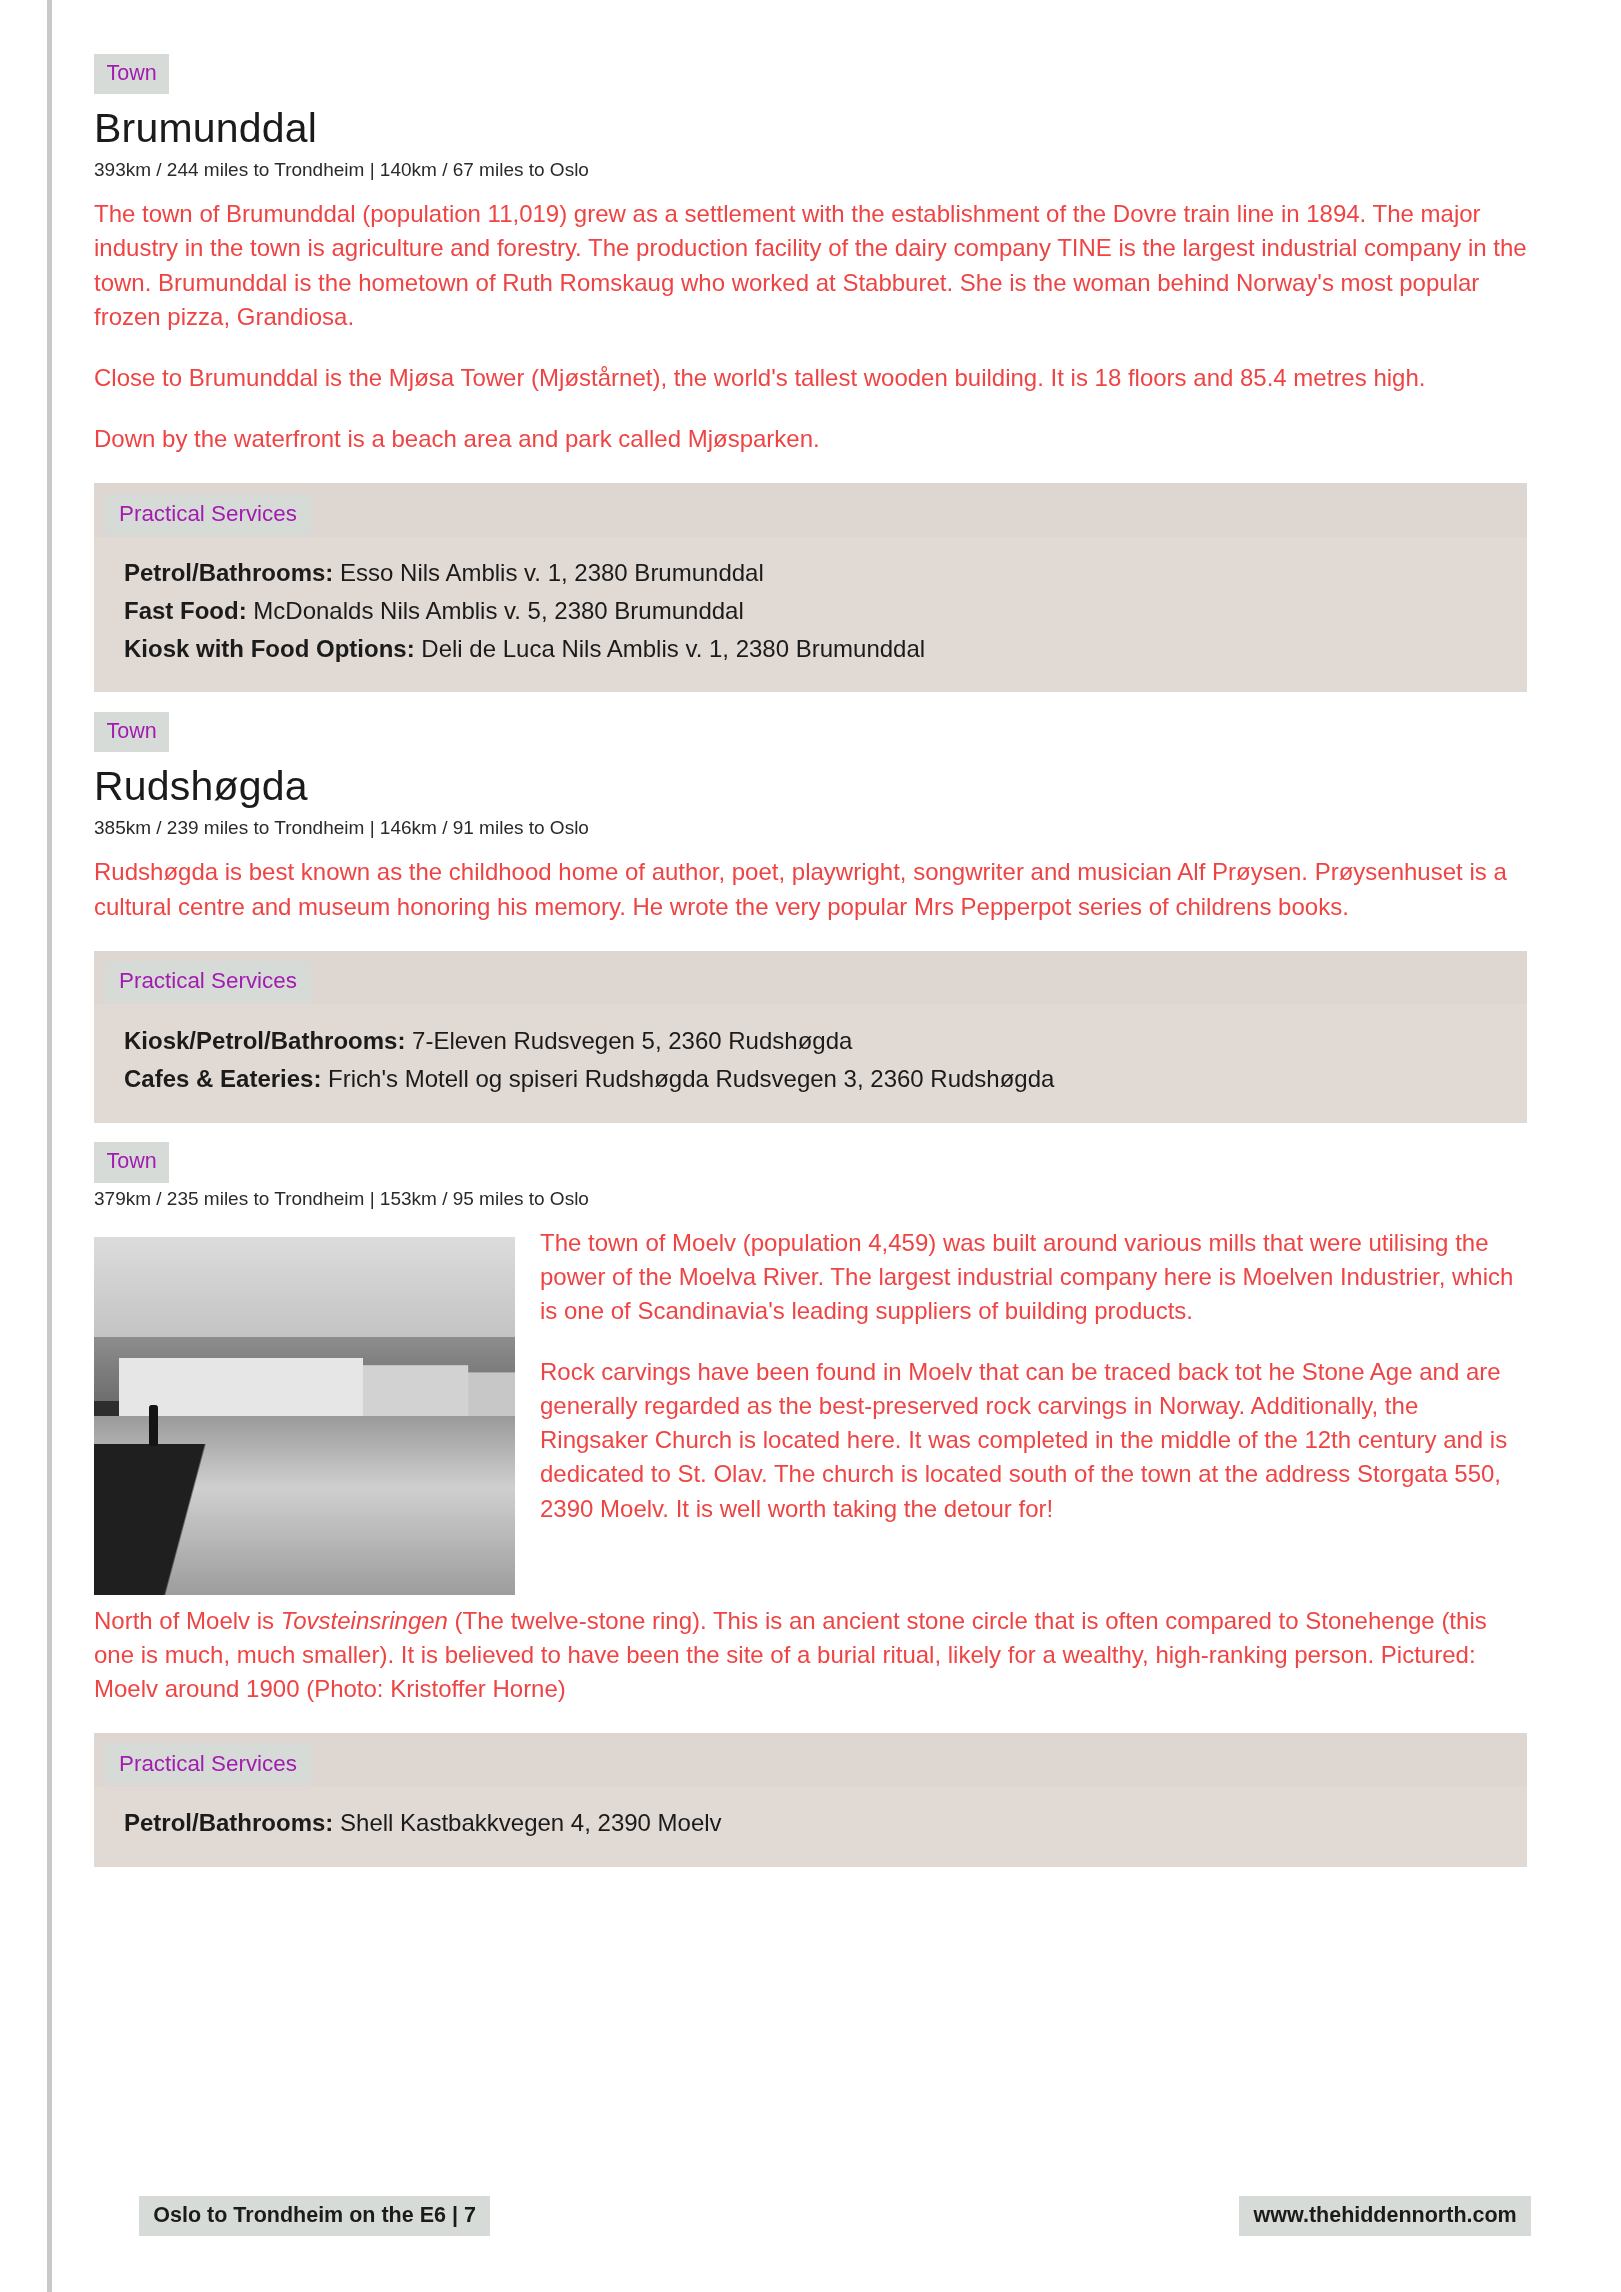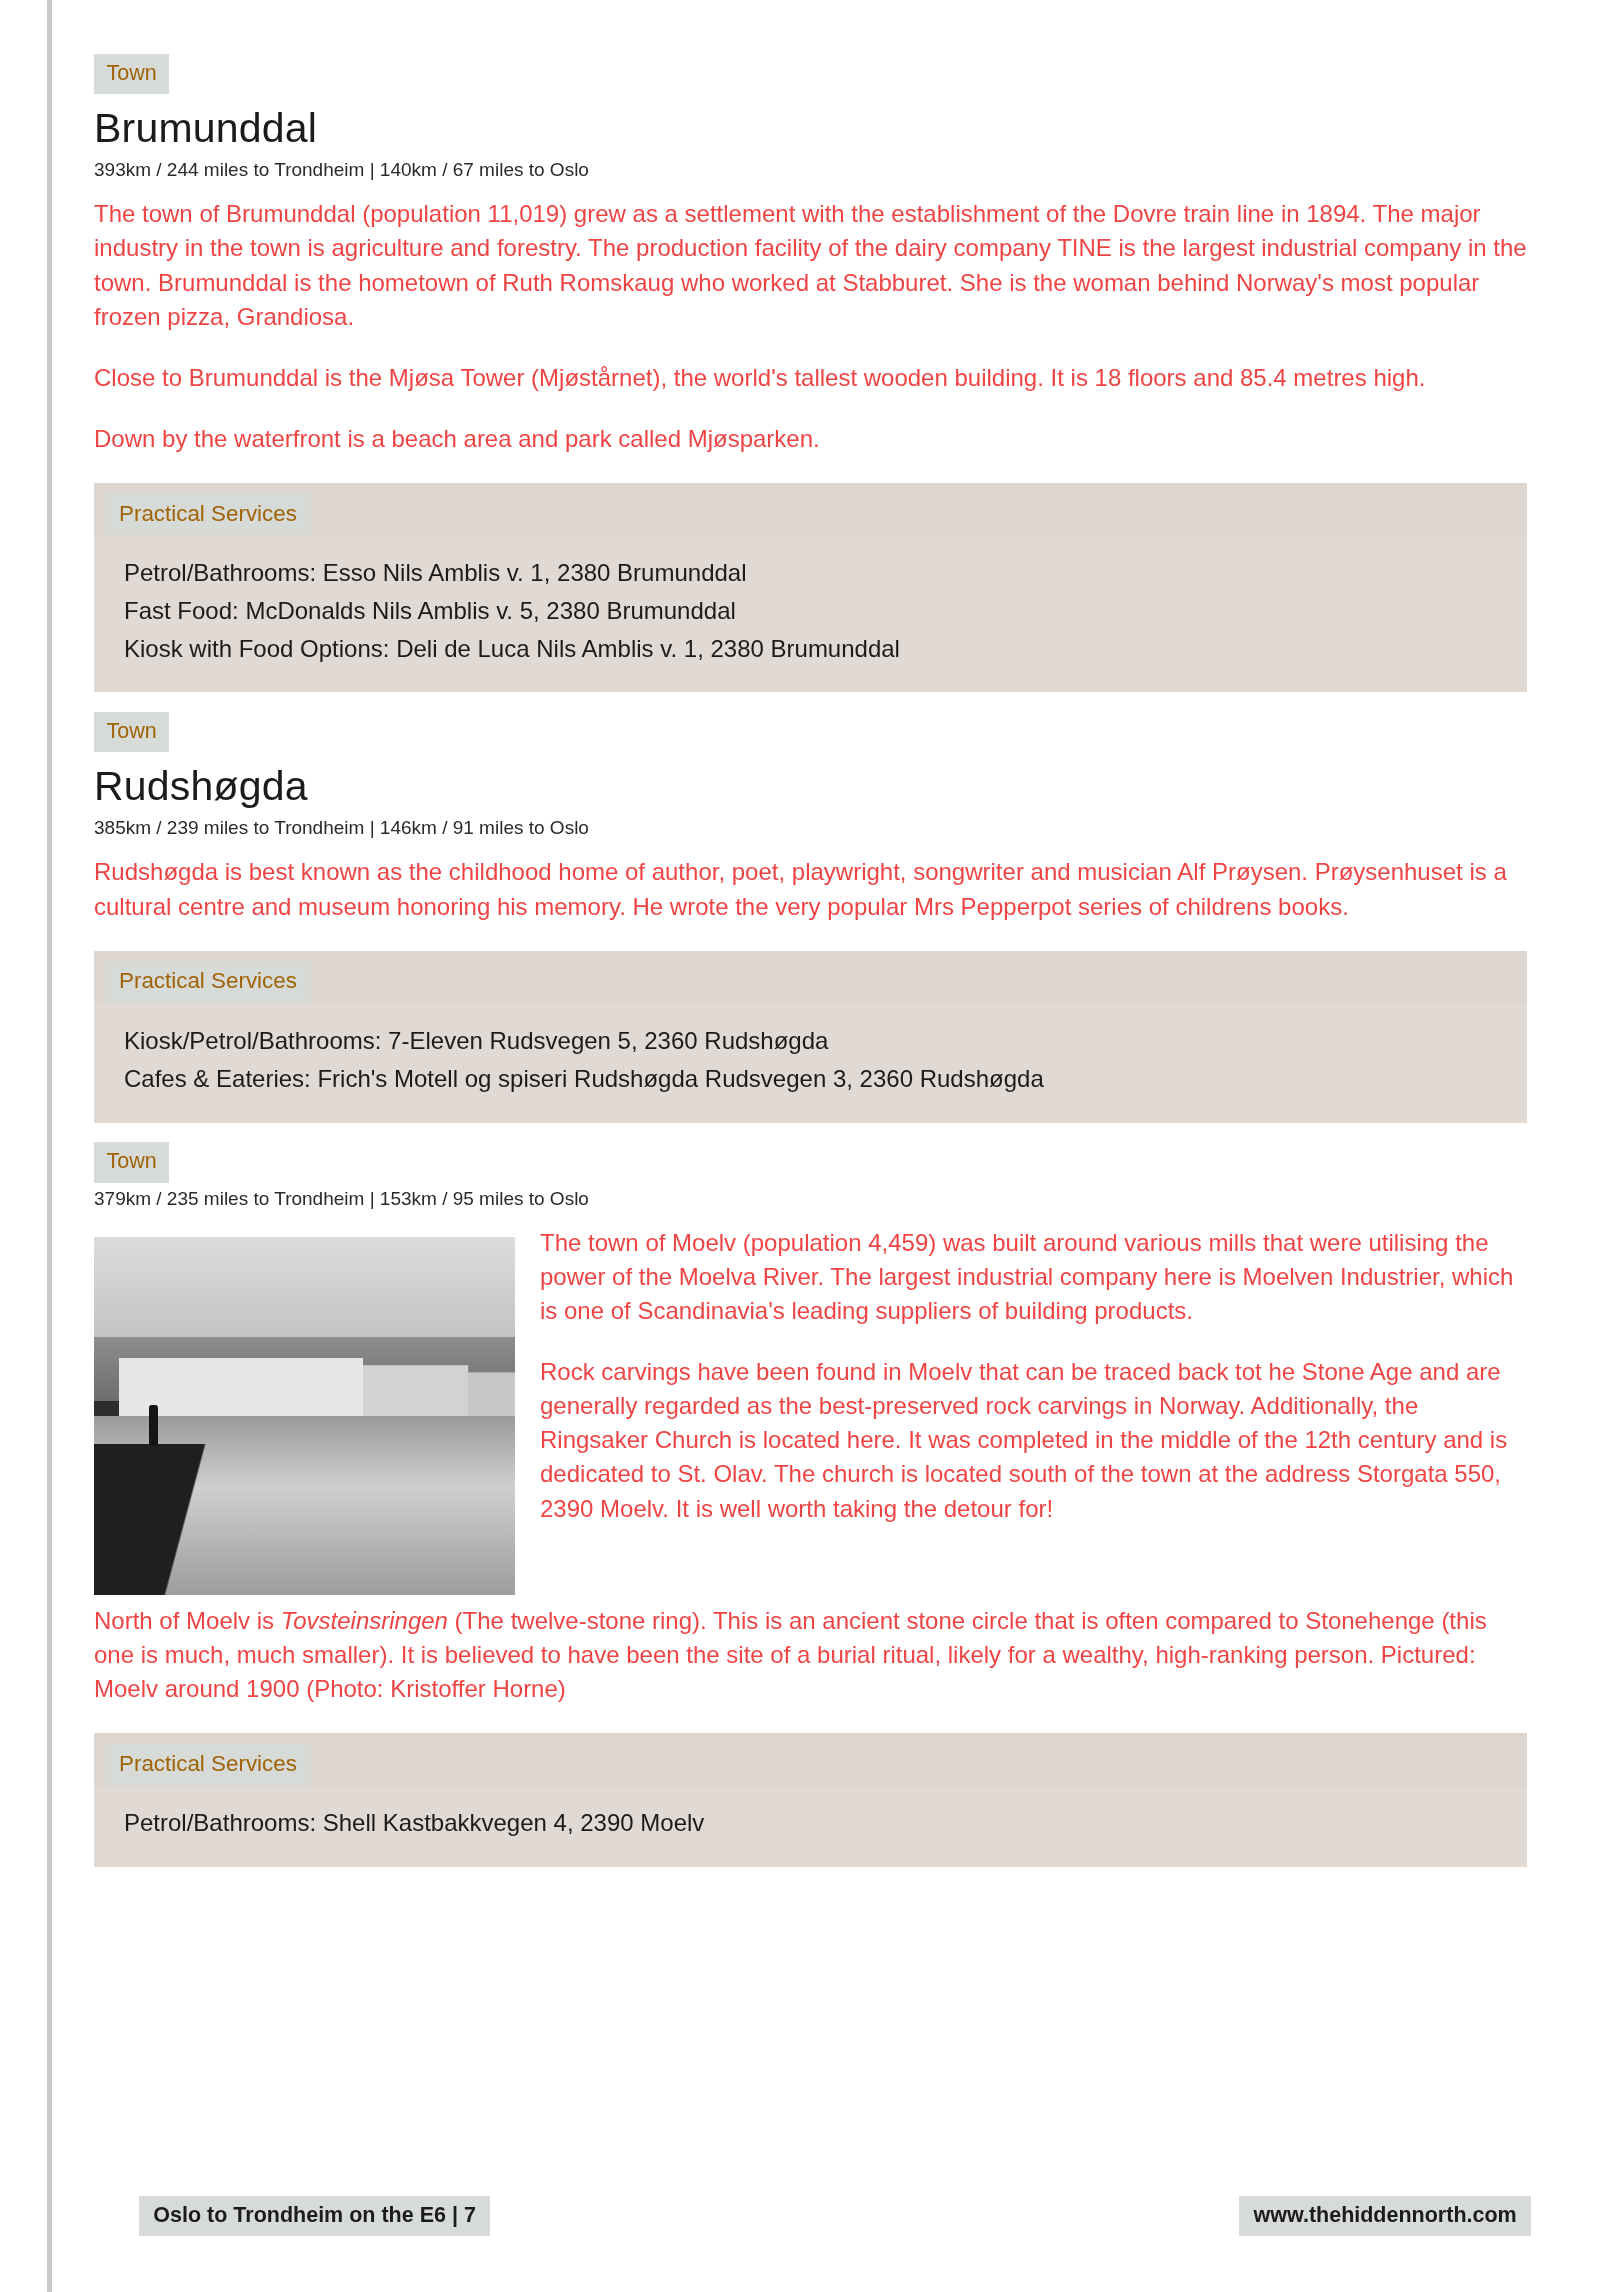--- a/index.html
+++ b/index.html
@@ -32,21 +32,21 @@
   }
   .content {
     width: 1433px;
     margin: 0 auto;
   }
 
   
   .chip {
     display: inline-block;
     background: #d7dbd7;
-    color: #a16207;
+    color: #a21caf;
     font-size: 21.5px;
     line-height: 1;
     padding: 9px 12.5px 9.9px 12.5px;
     margin: 0 0 5.4px 0;
   }
 
   h1.town-title {
     font-size: 41px;
     font-weight: 400;
     margin: 5.4px 0 7.2px 0;
@@ -81,21 +81,21 @@
     font-size: 22.4px;
     padding: 9px 14.3px 9.9px 14.3px;
     margin: 5.4px 0 0 10.7px;
   }
   .services-list {
     padding: 19.7px 30px 0 30px;
     font-size: 24px;
     line-height: 1.42;
   }
   .services-list .svc-line { margin: 0 0 3.6px 0; }
-  .services-list .svc-label { font-weight: normal; }
+  .services-list .svc-label { font-weight: bold; }
 
   
   .moelv-figure {
     float: left;
     width: 421px;
     height: 358px;
     margin: 10.7px 25px 9px 0;
     background: #2d2d2d;
     position: relative;
     overflow: hidden;

